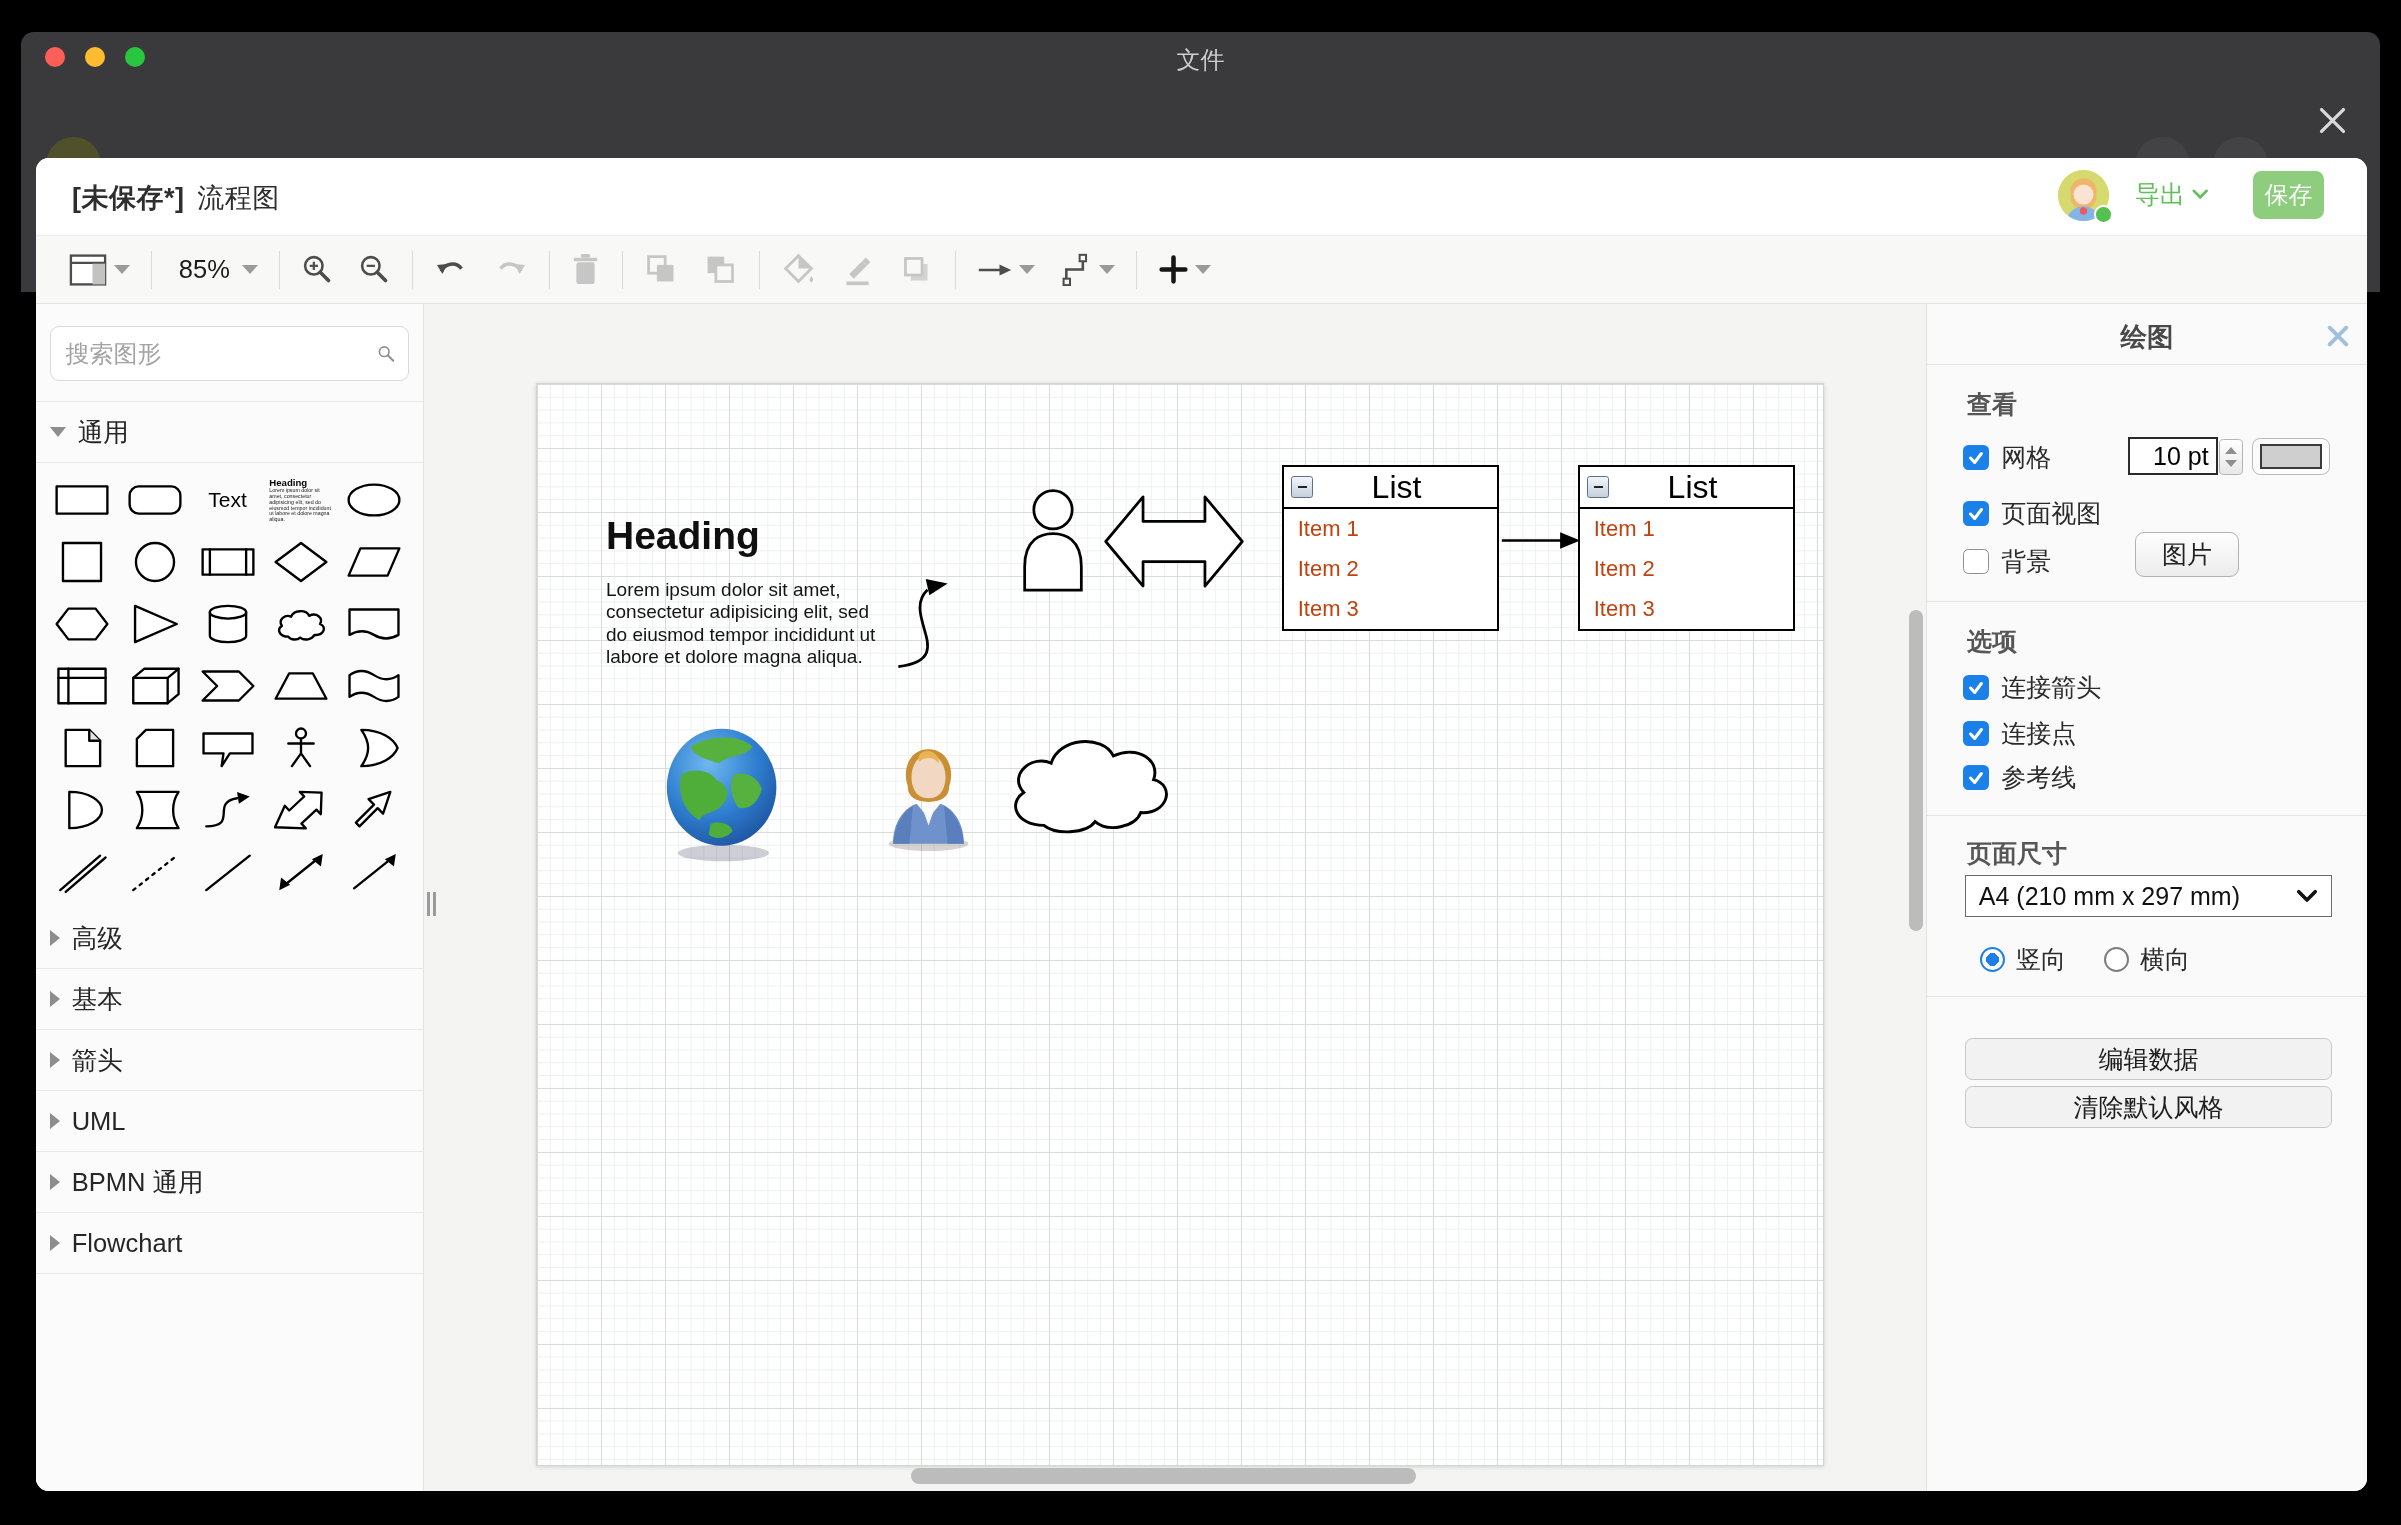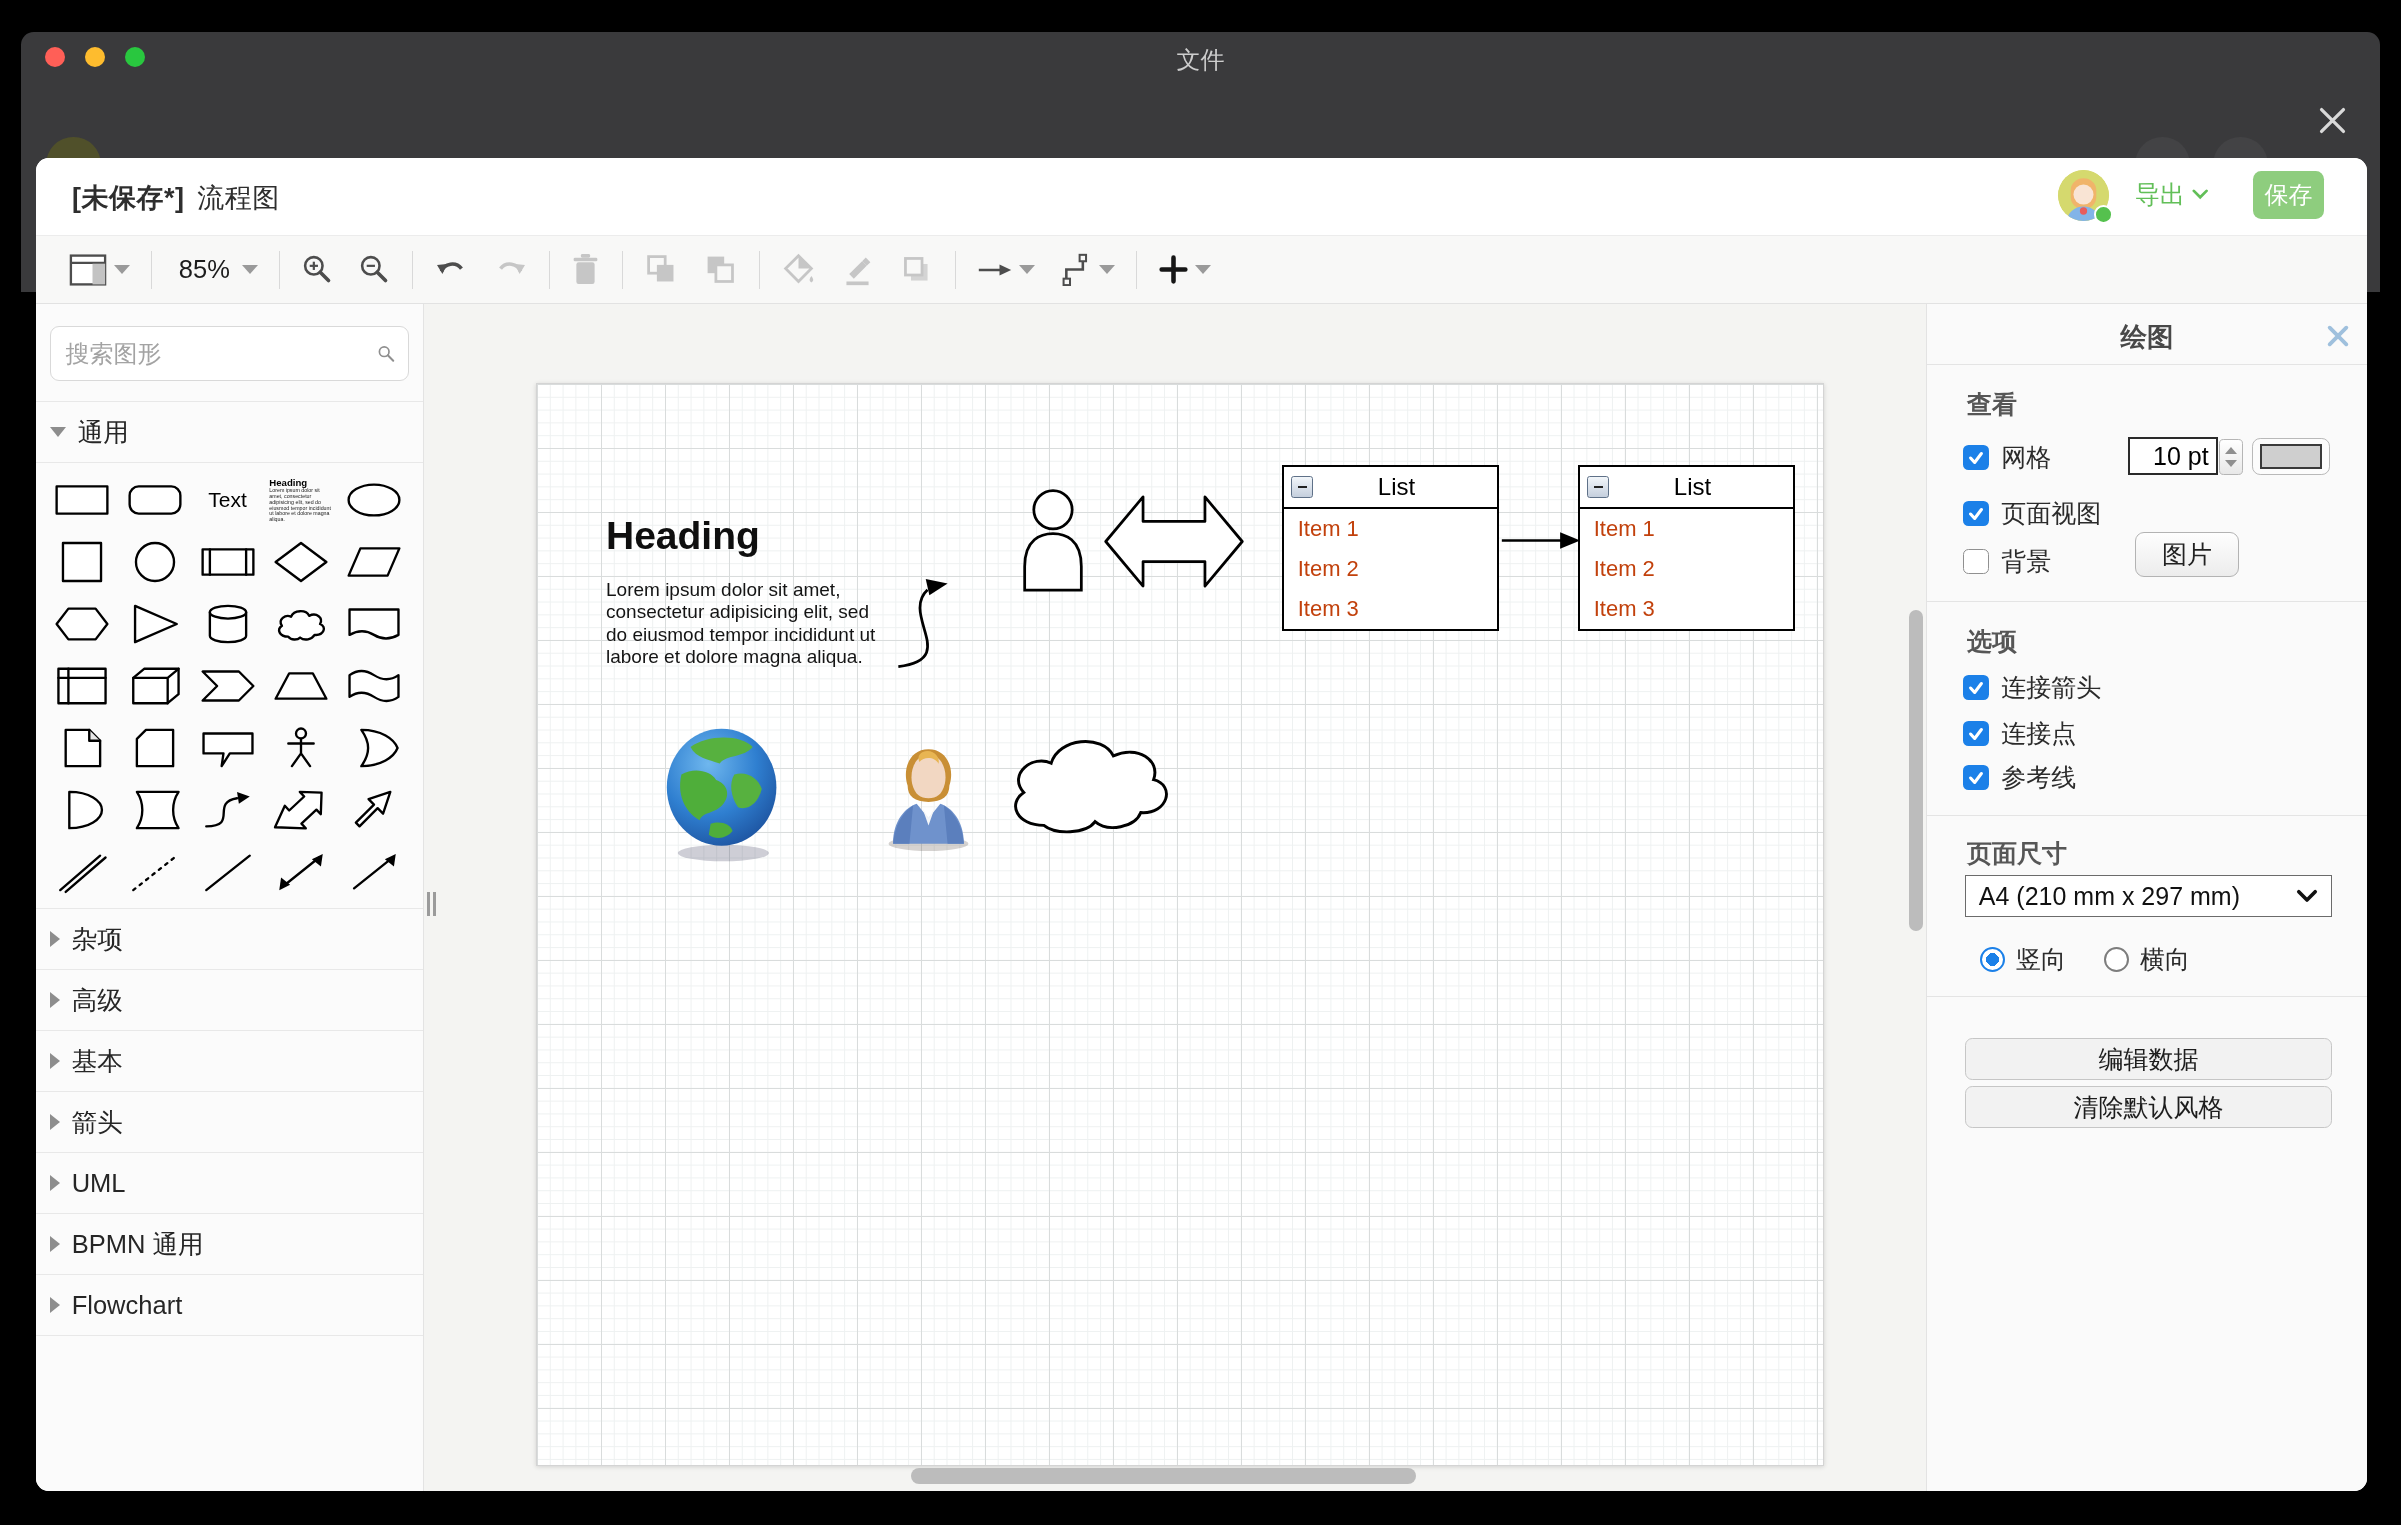--- a/index.html
+++ b/index.html
@@ -61,21 +61,21 @@
     background:
       linear-gradient(to right,#d9dcdc 0.9px,transparent 0.9px) 0 0/64px 64px,
       linear-gradient(to bottom,#d9dcdc 0.9px,transparent 0.9px) 0 0/64px 64px,
       linear-gradient(to right,#eef1f1 0.9px,transparent 0.9px) 0 0/12.8px 12.8px,
       linear-gradient(to bottom,#eef1f1 0.9px,transparent 0.9px) 0 0/12.8px 12.8px,#fff;
     border:0.9px solid #d4d4d4;box-shadow:0 0.9px 4.6px rgba(0,0,0,.14);}
   #cv-heading{left:69px;top:130px;font-size:39px;font-weight:bold;color:#0f0f0f;}
   #cv-paragraph{left:69px;top:195px;font-size:19px;color:#141414;line-height:22.4px;}
   .list-box{width:217px;border:2.3px solid #000;background:#fff;box-sizing:border-box;}
   .list-head{height:40px;border-bottom:2.3px solid #000;position:relative;display:flex;align-items:center;justify-content:center;
-    font-size:24px;color:#000;padding-left:12px;}
+    font-size:32px;color:#000;padding-left:12px;}
   .list-collapse{position:absolute;left:7.3px;top:9px;width:20px;height:20px;border:1.8px solid #5f7188;border-radius:2.7px;
     background:linear-gradient(#f2f6fa,#c5cfdd);display:flex;align-items:center;justify-content:center;}
   .list-collapse i{display:block;width:9px;height:2.3px;background:#222;}
   .list-item{height:40px;display:flex;align-items:center;padding-left:13.7px;font-size:22px;color:#c2410c;}
   .scrollbar{background:#bcbcbc;border-radius:8.2px;}
   
   #panel{width:441px;height:100%;background:#fafafa;border-left:0.9px solid #e3e3e3;box-sizing:border-box;position:relative;flex:none;}
   #panel-title{left:0;top:14.6px;width:100%;text-align:center;font-size:26.5px;font-weight:bold;color:#484848;}
   .pdiv{left:0;width:100%;height:0.9px;background:#e4e4e4;}
   .plabel{font-size:25px;font-weight:bold;color:#565656;}
@@ -460,24 +460,20 @@
             </svg>
           </div>
         <div class="shp-cell">
             <svg class="shp" width="58" height="44" viewBox="0 0 64 48">
               <line x1="10" y1="42" x2="50" y2="10"></line>
               <polygon class="fillb" points="56,4 54,18 44,10"></polygon>
             </svg>
           </div>
       </div>
 
-      <div class="sec-row" style="border-top:0.9px solid #e8e8e8;">
-        <span class="tri-right"></span>
-        <span>杂项</span>
-      </div>
       <div class="sec-row">
         <span class="tri-right"></span>
         <span>高级</span>
       </div>
       <div class="sec-row">
         <span class="tri-right"></span>
         <span>基本</span>
       </div>
       <div class="sec-row">
         <span class="tri-right"></span>

